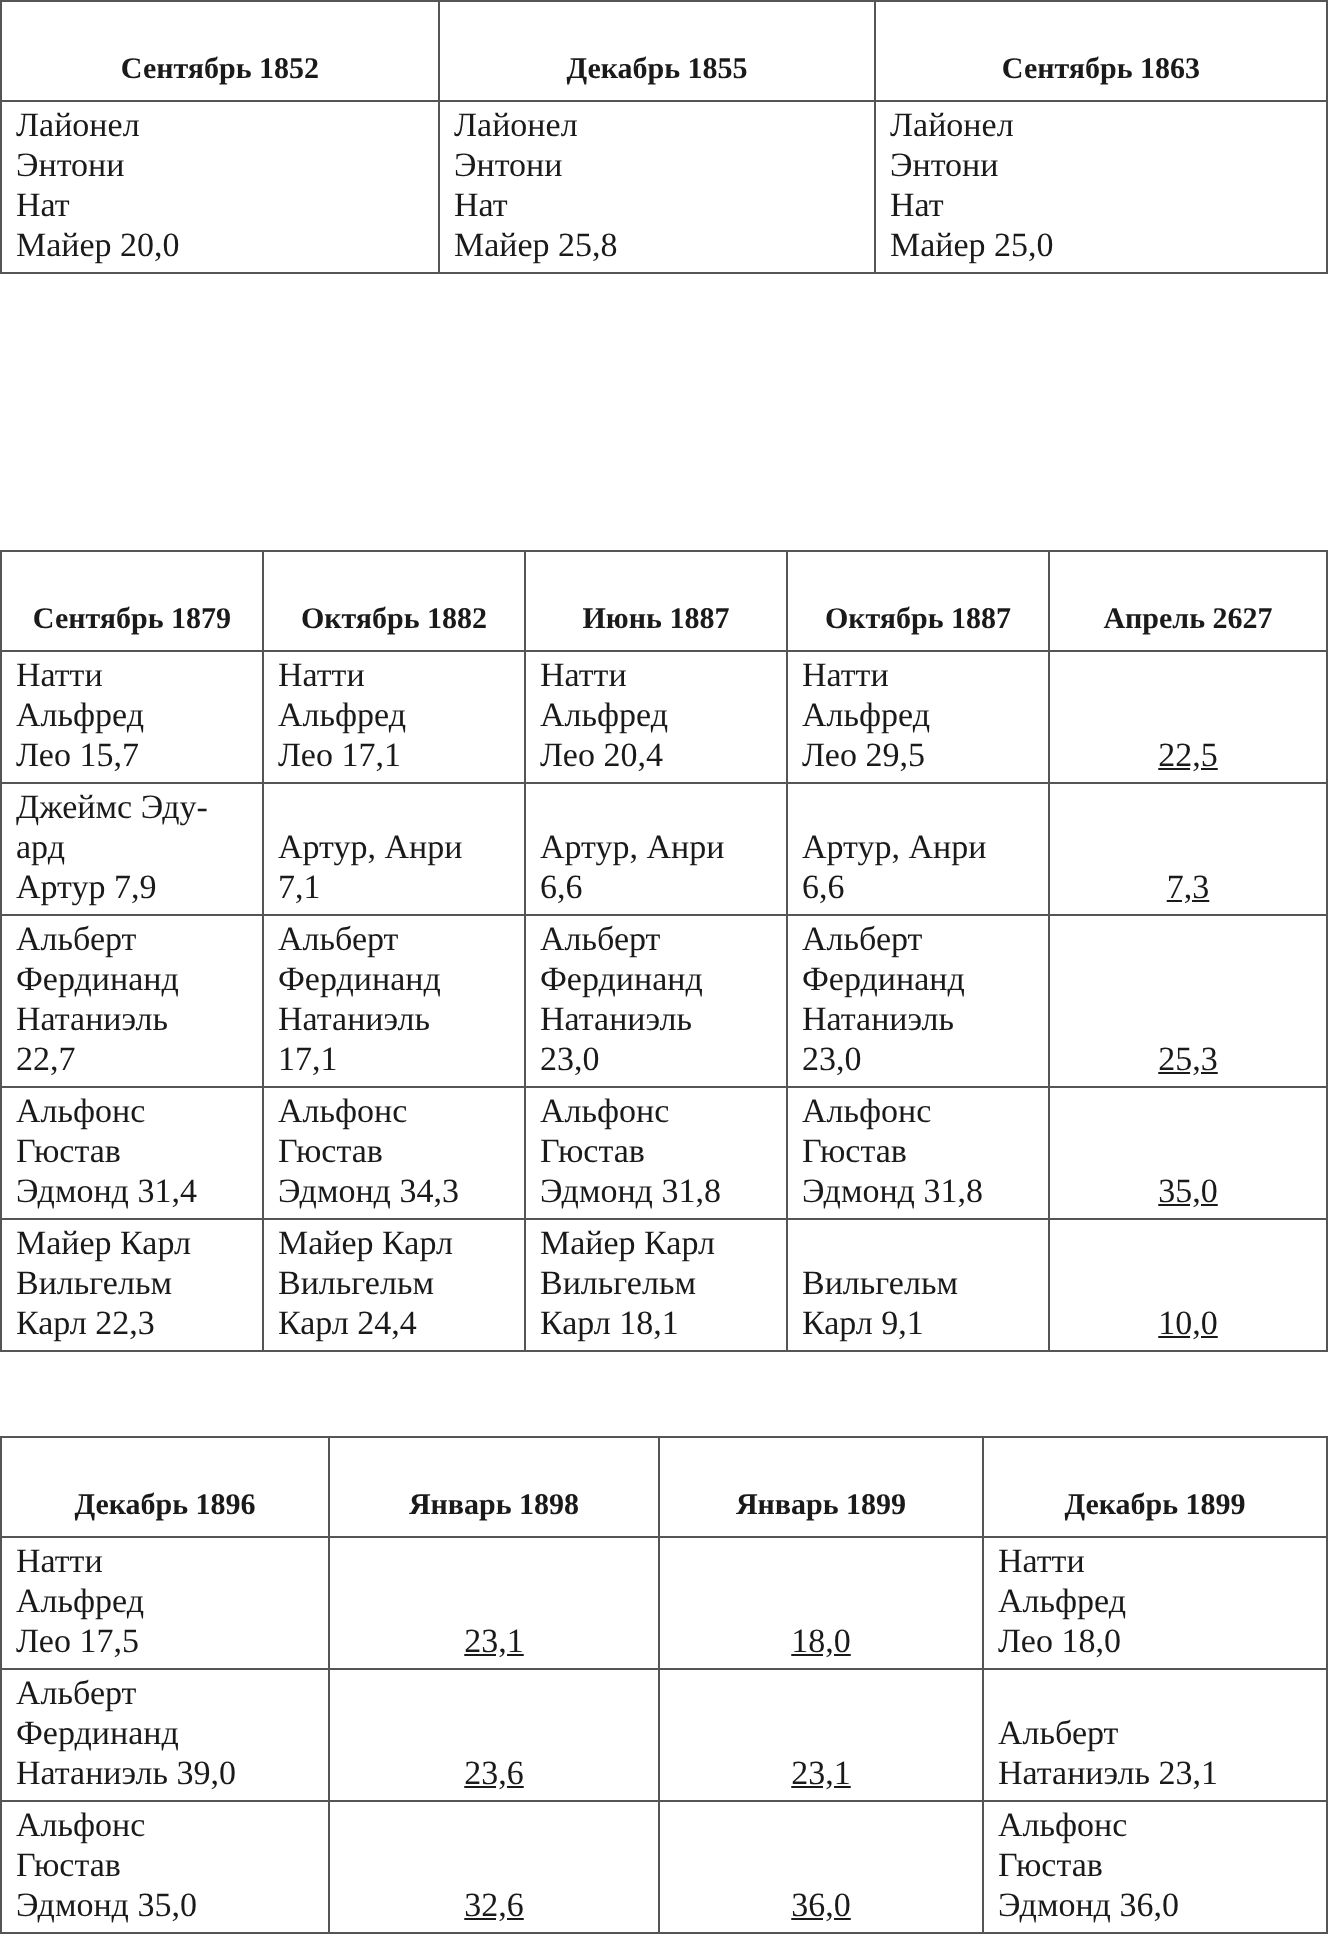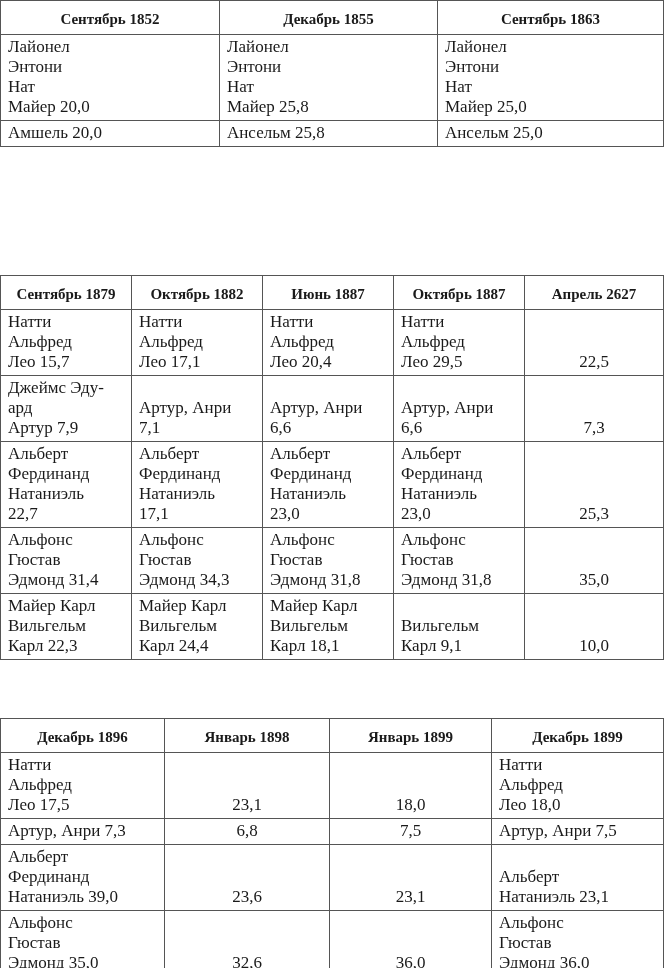--- a/index.html
+++ b/index.html
@@ -1,23 +1,23 @@
 <!DOCTYPE html>
 <html><head>
 <meta charset="utf-8">
 <style>
   html, body { margin:0; padding:0; background:#fff; }
   body { width:664px; height:968px; position:relative; overflow:hidden;
          font-family:"DejaVu Serif","Liberation Serif",serif; color:#1a1a1a; }
   table { border-collapse:collapse; position:absolute; left:0; table-layout:fixed; }
   td, th { border:1.5px solid #555; vertical-align:top; padding:2px 7px 3px 7px;
            font-size:17px; line-height:20px; font-weight:normal; font-family:"Liberation Serif",serif; }
-  th { font-weight:bold; text-align:center; font-size:15px; padding:8px 4px 5px 4px; vertical-align:middle; }
+  th { font-weight:bold; text-align:center; font-size:15px; padding:24px 4px 5px 4px; vertical-align:middle; }
   td .line { display:block; white-space:nowrap; }
-  td.num { text-align:center; vertical-align:bottom; }
+  td.num { text-align:center; vertical-align:bottom;text-decoration:underline; }
   #t1 { top:0; width:663px; }
   #t2 { top:275px; width:663px; }
   #t3 { top:718px; width:663px; }
 </style>
 </head>
 <body>
 
 <table id="t1">
   <colgroup>
       <col style="width:219px">
@@ -43,31 +43,20 @@
           <span class="line">Лайонел</span>
           <span class="line">Энтони</span>
           <span class="line">Нат</span>
           <span class="line">Майер 25,8</span>
         </td>
         <td>
           <span class="line">Лайонел</span>
           <span class="line">Энтони</span>
           <span class="line">Нат</span>
           <span class="line">Майер 25,0</span>
-        </td>
-      </tr>
-      <tr>
-        <td>
-          <span class="line">Амшель 20,0</span>
-        </td>
-        <td>
-          <span class="line">Ансельм 25,8</span>
-        </td>
-        <td>
-          <span class="line">Ансельм 25,0</span>
         </td>
       </tr>
     </tbody>
 </table>
 
 <table id="t2">
   <colgroup>
       <col style="width:131px">
       <col style="width:131px">
       <col style="width:131px">
@@ -245,34 +234,20 @@
           <span class="line">18,0</span>
         </td>
         <td>
           <span class="line">Натти</span>
           <span class="line">Альфред</span>
           <span class="line">Лео 18,0</span>
         </td>
       </tr>
       <tr>
         <td>
-          <span class="line">Артур, Анри 7,3</span>
-        </td>
-        <td class="num">
-          <span class="line">6,8</span>
-        </td>
-        <td class="num">
-          <span class="line">7,5</span>
-        </td>
-        <td>
-          <span class="line">Артур, Анри 7,5</span>
-        </td>
-      </tr>
-      <tr>
-        <td>
           <span class="line">Альберт</span>
           <span class="line">Фердинанд</span>
           <span class="line">Натаниэль 39,0</span>
         </td>
         <td class="num">
           <span class="line">23,6</span>
         </td>
         <td class="num">
           <span class="line">23,1</span>
         </td>

